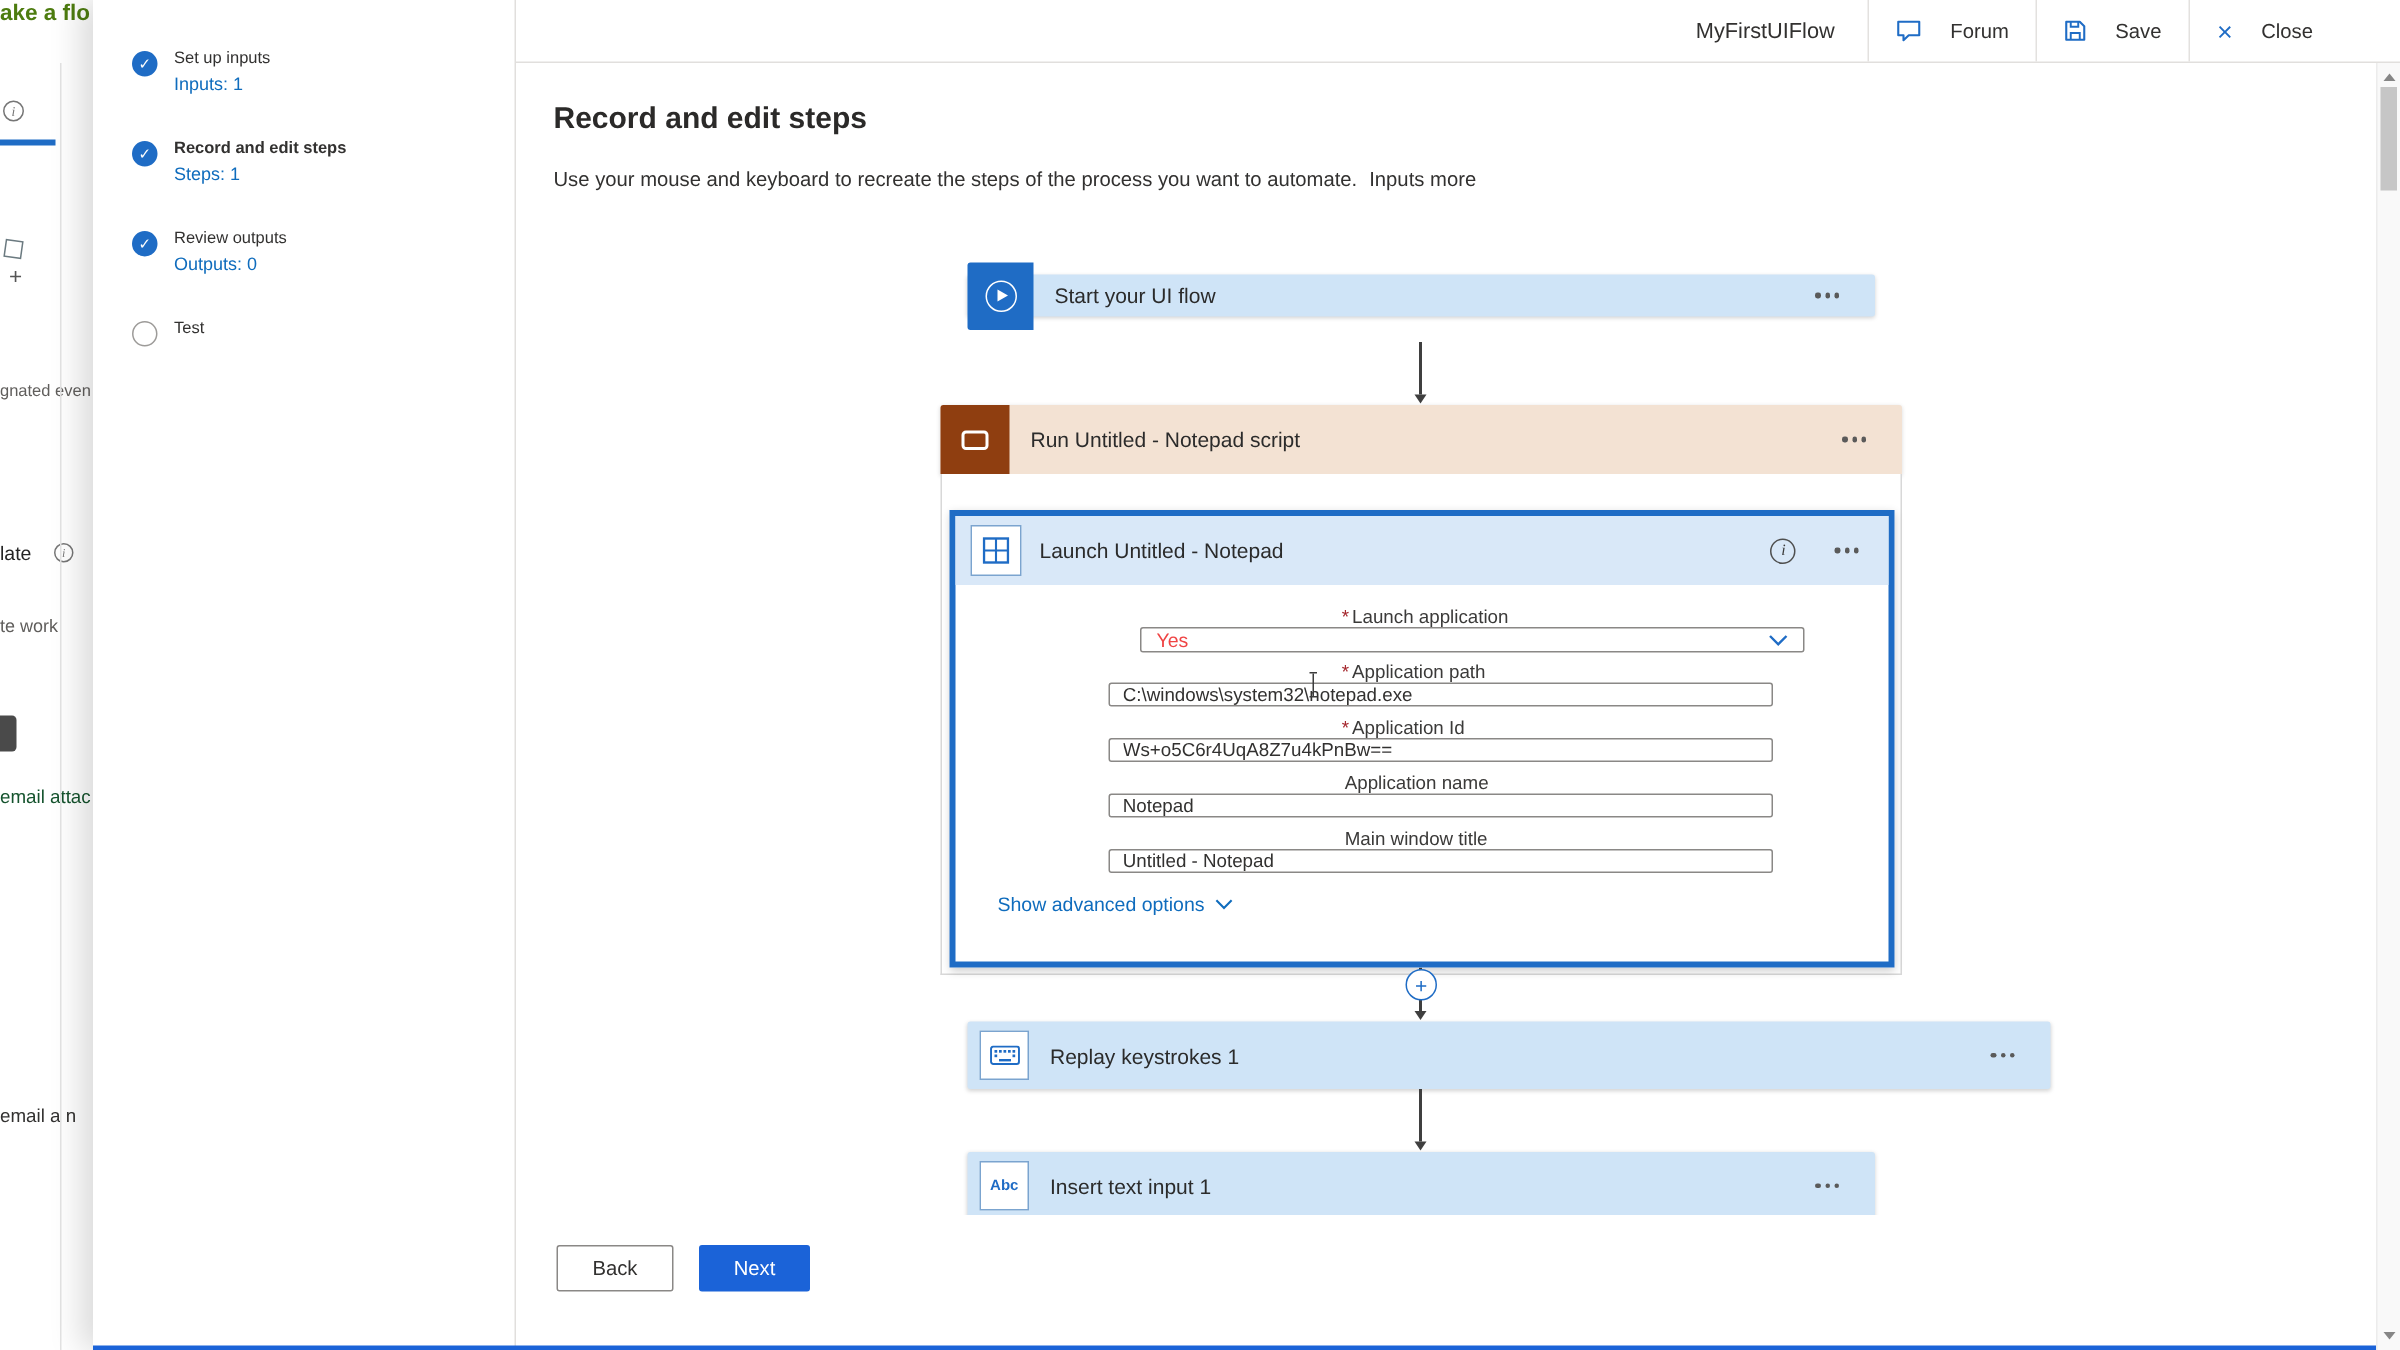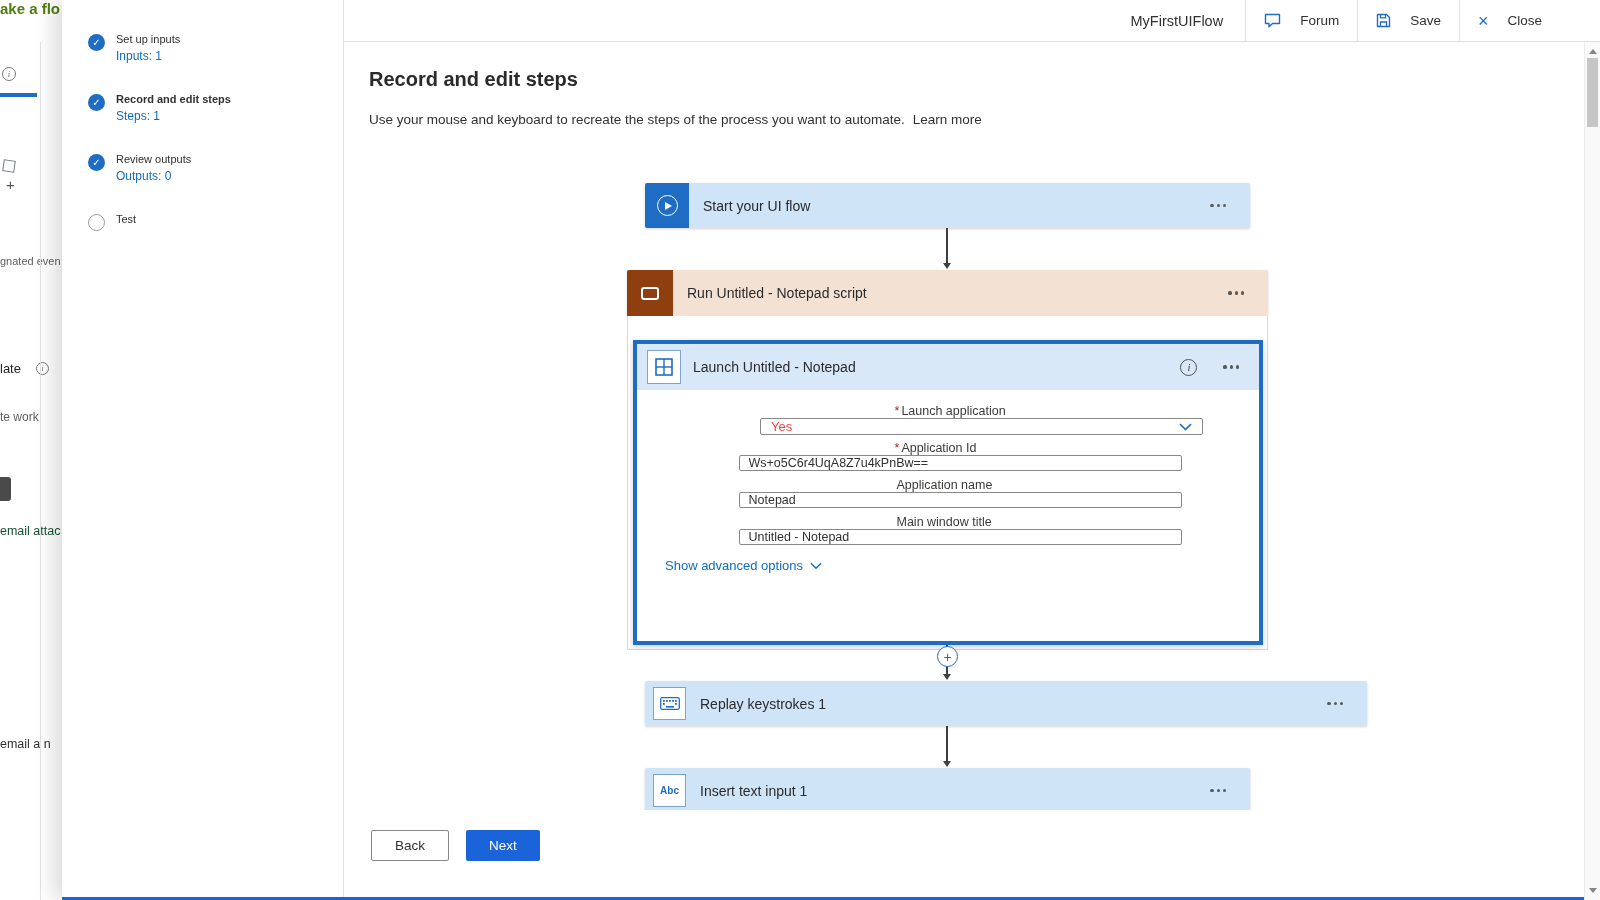--- a/index.html
+++ b/index.html
@@ -109,21 +109,21 @@
   .arrow { position:absolute; width:2px; background:#3f3f3f; z-index:2; }
   .arrow::after { content:""; position:absolute; left:-3.5px; bottom:-6px; width:0; height:0;
     border-left:4.5px solid transparent; border-right:4.5px solid transparent; border-top:6.5px solid #3f3f3f; }
   .a1 { left:602px; top:186px; height:35px; }
   .a2 { left:602px; top:603px; height:29px; }
   .a3 { left:602px; top:684px; height:35px; }
   .plus-circle { position:absolute; left:593px; top:604px; width:21px; height:21px; border-radius:50%;
     border:1.5px solid #1f6cc5; background:#fff; color:#1f6cc5; font-size:14px; line-height:1;
     display:flex; align-items:center; justify-content:center; z-index:4; cursor:pointer; }
 
-  .start-card { left:301px; top:141px; width:605px; height:45px;text-align:right; }
+  .start-card { left:301px; top:141px; width:605px; height:28px;text-align:right; }
   .replay-card { left:301px; top:639px; width:722px; height:45px; }
   .insert-card { left:301px; top:726px; width:605px; height:45px; }
   .abc-label { font-size:10px; font-weight:700; color:#1f6cc5; }
 
   .btn { position:absolute; top:788px; height:31px; border-radius:2px; font-family:inherit;
     font-size:13.5px; cursor:pointer; }
   .btn-back { left:27px; width:78px; background:#fff; border:1px solid #8a8886; color:#323130; }
   .btn-next { left:122px; width:74px; background:#1b63d8; border:none; color:#fff; }
 
   
@@ -208,21 +208,21 @@
       <span class="tsep"></span>
       <button class="tb-btn">
         <span class="x-glyph">×</span>
         <span>Close</span>
       </button>
     </div>
 
     <div class="content">
       <div class="heading">Record and edit steps</div>
       <div class="desc">
-        <span>Use your mouse and keyboard to recreate the steps of the process you want to automate.</span><span class="learn-more">Learn more</span>
+        <span>Use your mouse and keyboard to recreate the steps of the process you want to automate.</span><span class="learn-more">Inputs more</span>
       </div>
 
       <div class="flow">
 
         <div class="card start-card">
           <div class="tile-blue">
             <div class="play-circle">
                 <div class="play-tri"></div>
               </div>
           </div>
@@ -276,20 +276,27 @@
             <div class="field-row">
               <div class="field-label">
                 <span class="req">*</span><span>Launch application</span>
               </div>
               <div class="dropdown">
                 <span>Yes</span>
                 <svg width="13" height="8" viewBox="0 0 13 8">
                   <path d="M1 1 L6.5 6.5 L12 1" fill="none" stroke="#1f6cc5" stroke-width="1.6"></path>
                 </svg>
               </div>
+            </div>
+            <div class="field-row">
+              <div class="field-label">
+                <span class="req">*</span><span>Application path</span>
+              </div>
+              <input class="field-input" value="C:\windows\system32\notepad.exe" style="">
+              <div class="ibeam"></div>
             </div>
             <div class="field-row">
               <div class="field-label">
                 <span class="req">*</span><span>Application Id</span>
               </div>
               <input class="field-input" value="Ws+o5C6r4UqA8Z7u4kPnBw==" style="">
             </div>
             <div class="field-row">
               <div class="field-label">
                 <span class="req"></span><span>Application name</span>

